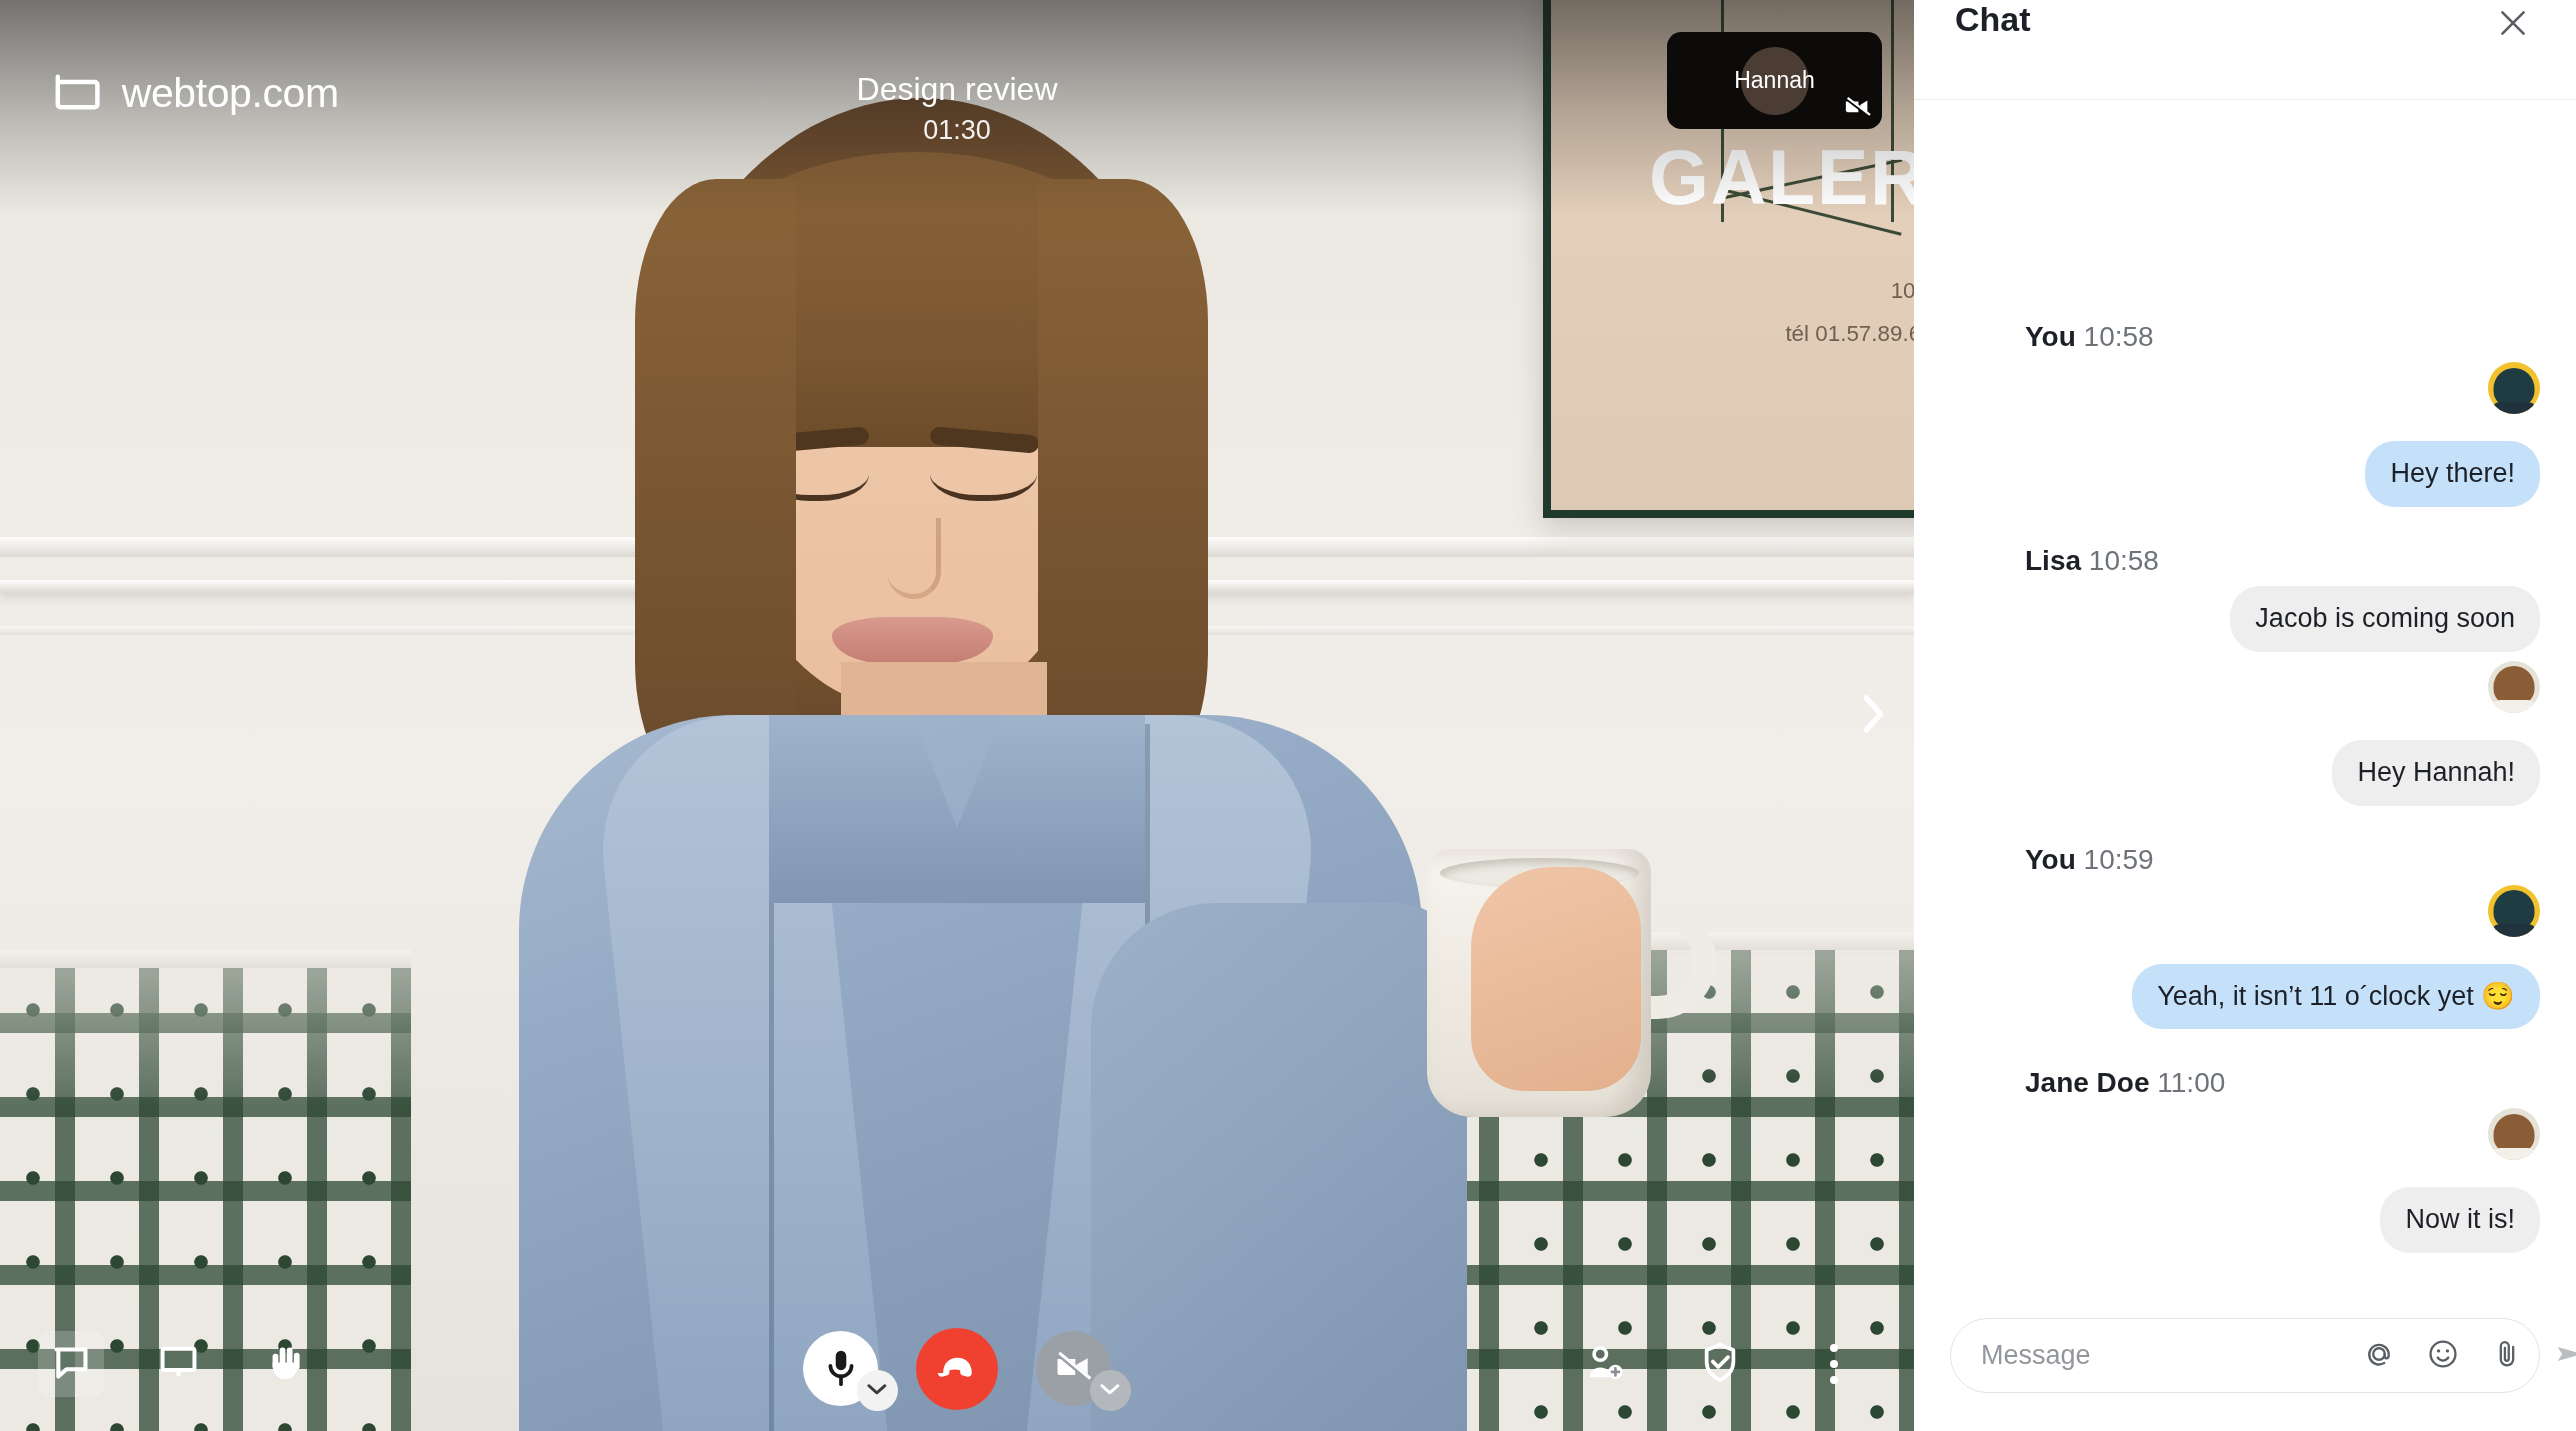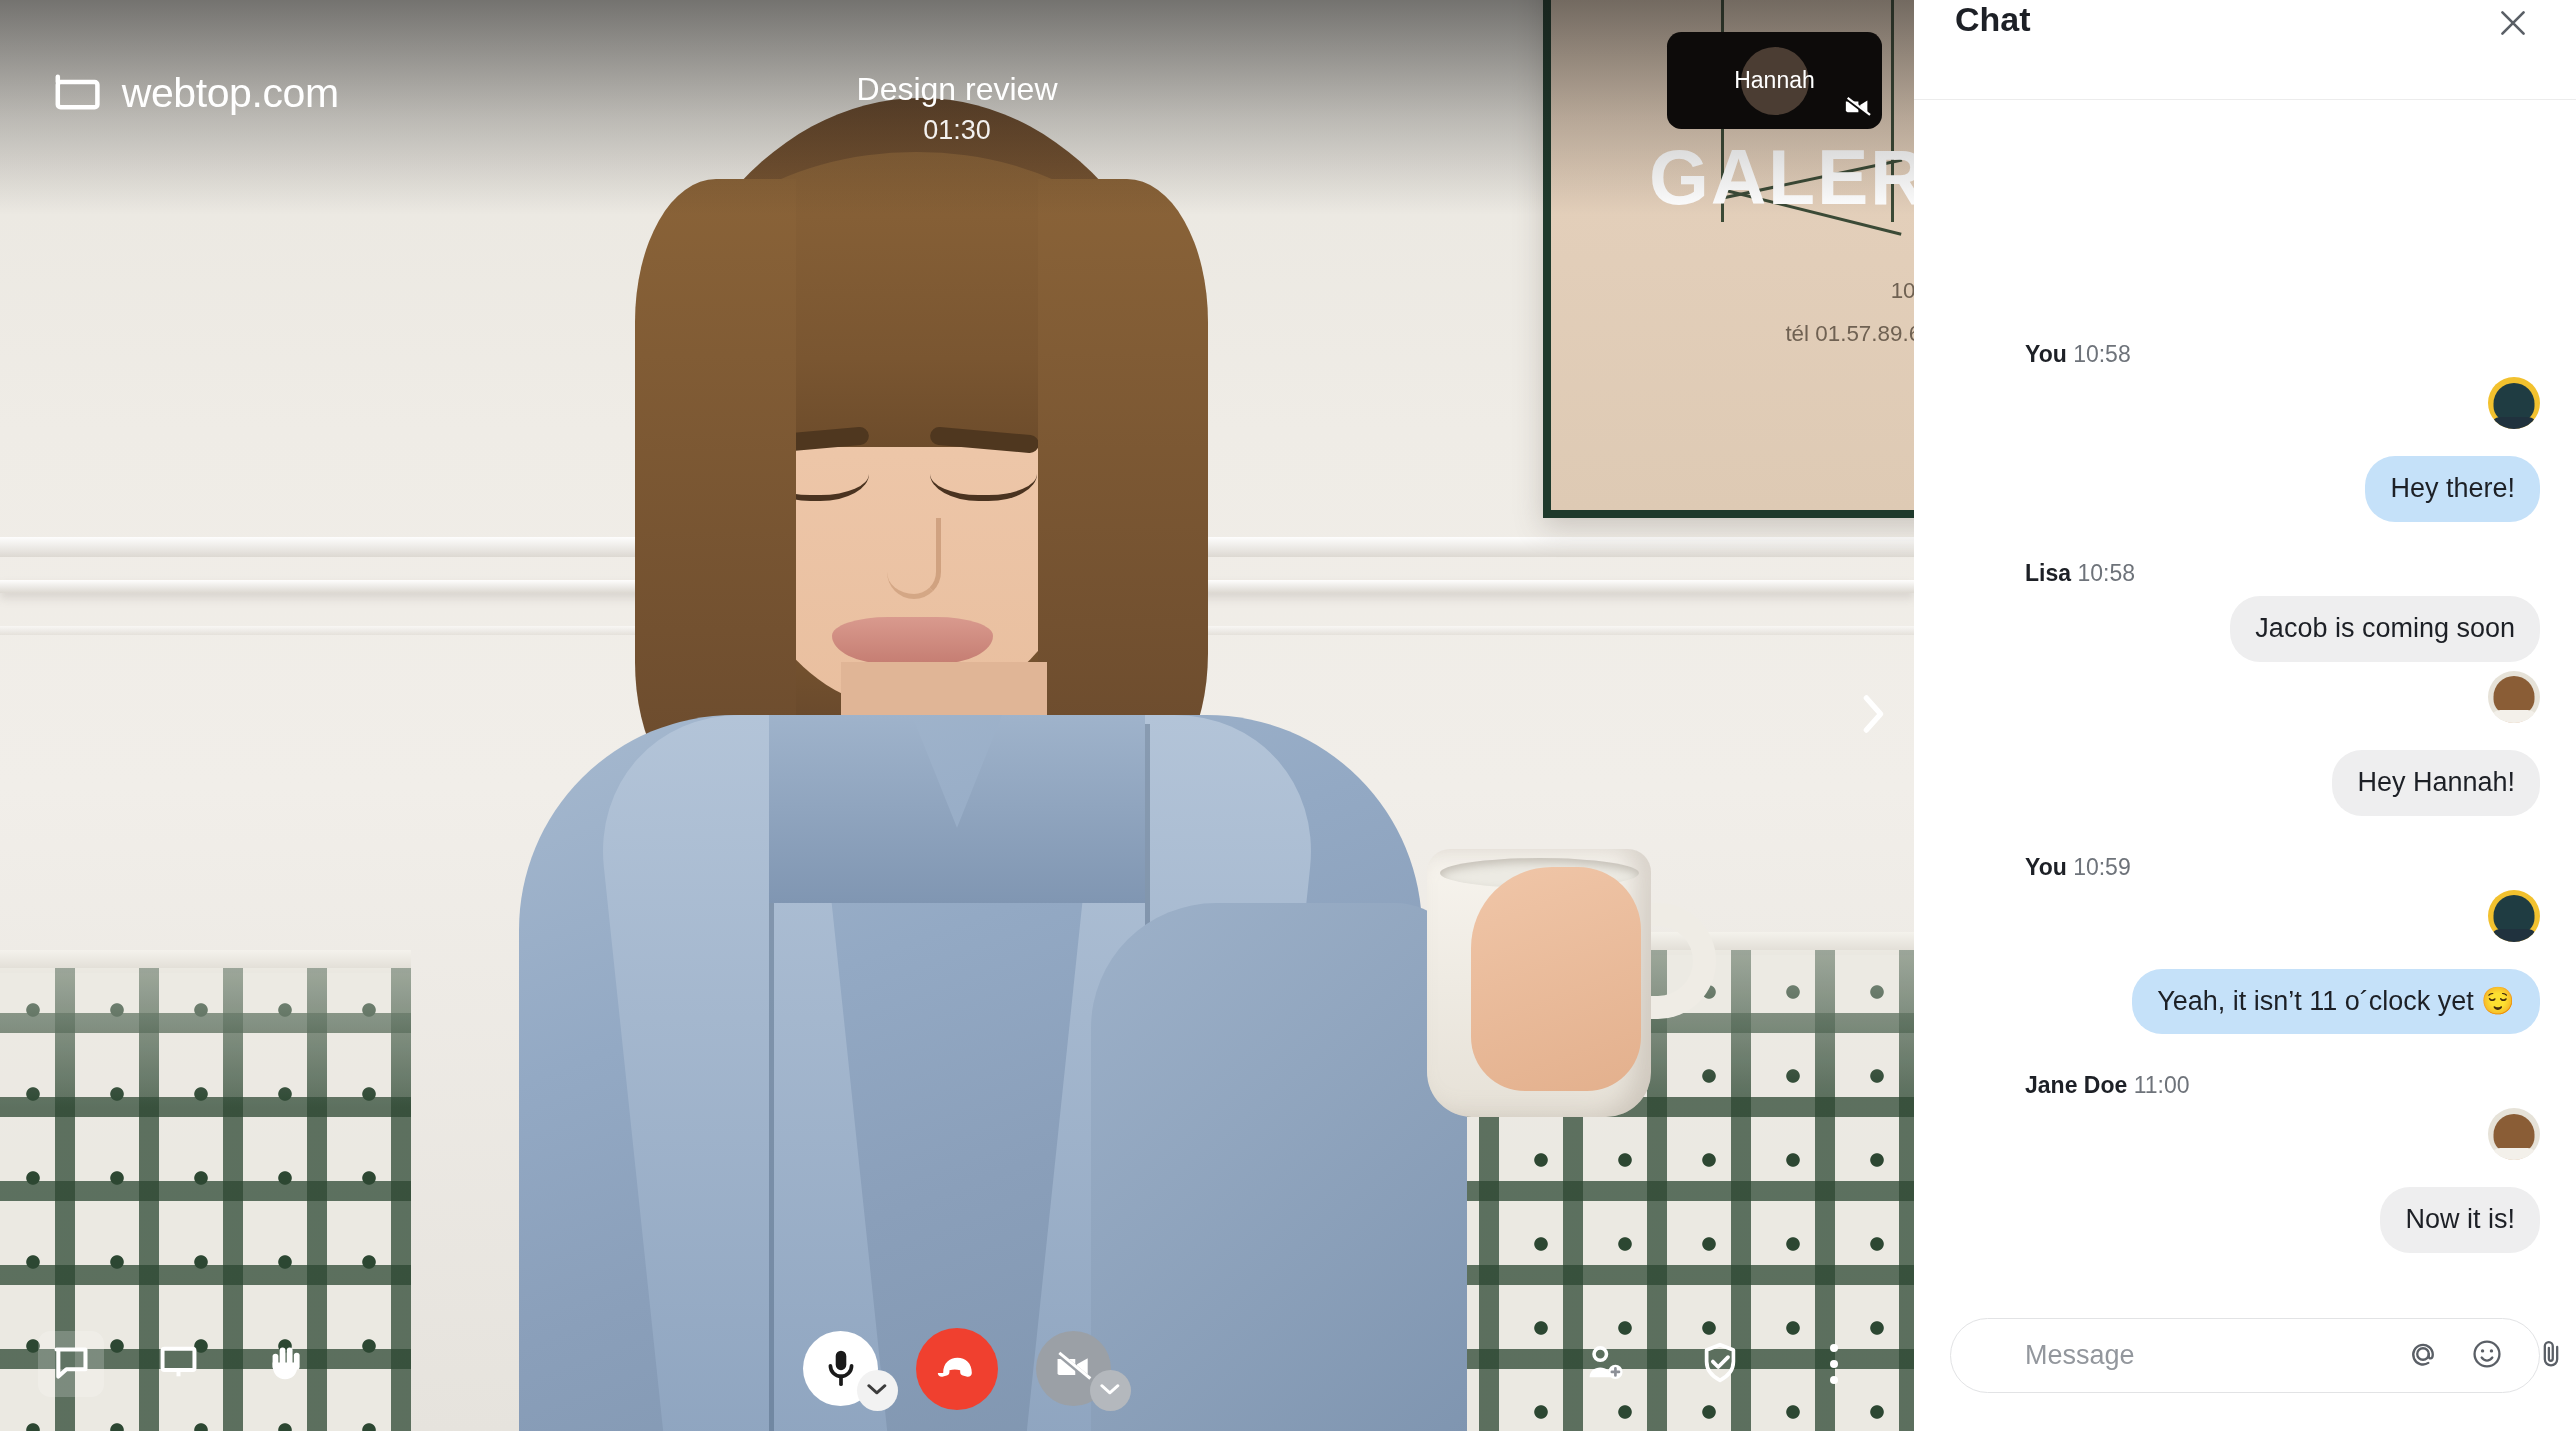--- a/index.html
+++ b/index.html
@@ -303,21 +303,21 @@
   .chat-title { font-size: 34px; font-weight: 700; color: #1d2026; }
   .chat-close { width: 48px; height: 48px; display: flex; align-items: center; justify-content: center; cursor: pointer; color: #5a5f66; }
 
   .chat-body {
     flex: 1 1 auto;
     display: flex; flex-direction: column; justify-content: flex-end;
     padding: 0 36px 9px 36px;
     overflow: hidden;
   }
   .msg-group { margin-bottom: 29px; }
-  .msg-meta { font-size: 23px; margin: 0 0 9px 75px; color: #6e737a; }
+  .msg-meta { font-size: 28px; margin: 0 0 9px 75px; color: #6e737a; }
   .msg-meta b { color: #1d2026; font-weight: 700; }
   .msg-row { display: flex; align-items: flex-end; gap: 27px; margin-bottom: 9px; flex-direction: column; }
   .msg-row.cont { margin-left: 75px; }
   .avatar {
     width: 52px; height: 52px; border-radius: 50%;
     flex: 0 0 52px; overflow: hidden; position: relative;
   }
   .av-you { background: #f2c12e; }
   .av-lisa, .av-jane { background: #e6e2d8; }
   .av-face {
@@ -350,21 +350,20 @@
 
   .chat-input-wrap { flex: 0 0 auto; padding: 18px 36px 38px 36px; }
   .chat-input {
     height: 75px; border: 0.9px solid #e2e3e5; border-radius: 38px;
     display: flex; align-items: center; padding: 0 23px 0 30px; gap: 23px;
   }
   .chat-input input {
     flex: 1 1 auto; border: none; outline: none;
     font-size: 27px; font-family: "Liberation Sans", sans-serif; color: #1d2026;
     background: transparent;
-    margin-left: 44px;
   }
   .chat-input input::placeholder { color: #93979d; }
   .input-icon { width: 41px; height: 41px; display: flex; align-items: center; justify-content: center; cursor: pointer; color: #5a5f66; flex: 0 0 auto; }
   .input-icon.send { color: #b9bcc1; }
 </style>
 </head>
 <body>
 
 <div id="app">
 

